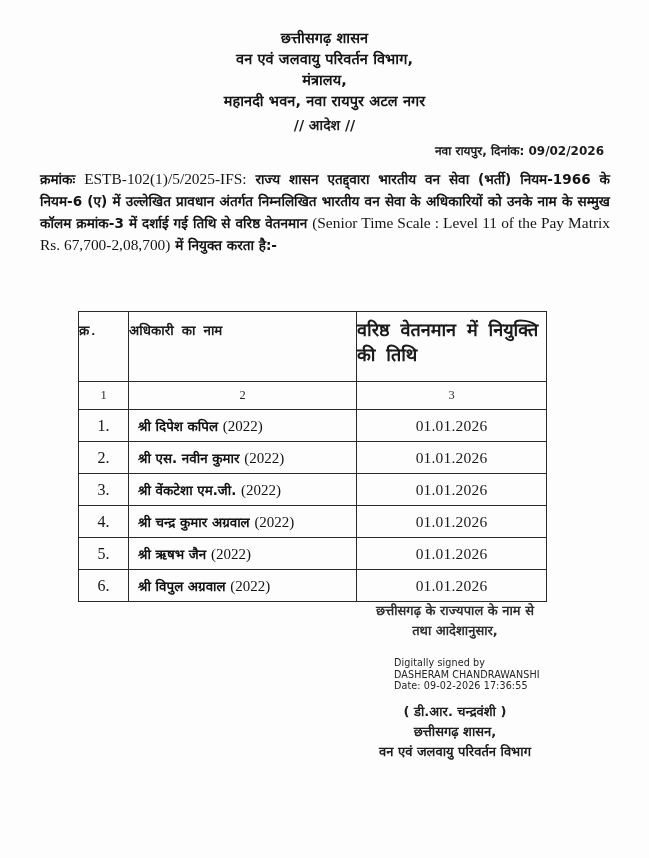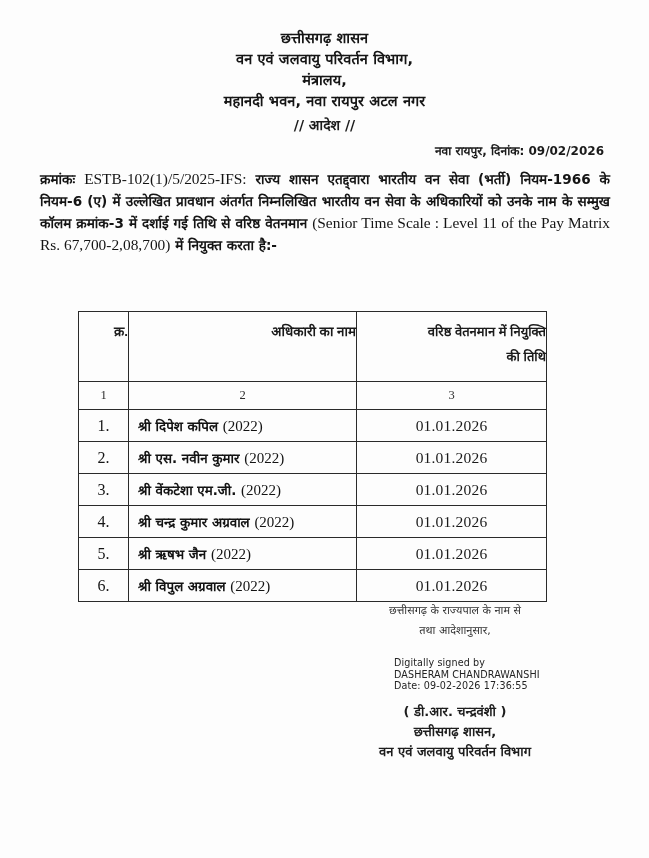--- a/index.html
+++ b/index.html
@@ -89,30 +89,30 @@
     border: 1.1px solid #2a2a2a;
     padding: 0;
     vertical-align: middle;
   }
   .col-sn   { width: 50px; }
   .col-name { width: 228px; }
   .col-date { width: 190px; }
 
   .th-cell {
     height: 62px;
-    text-align: right;
-    font-family: Liberation Sans, sans-serif;
+    text-align: left;
+    font-family: Liberation Mono, monospace;
     font-weight: 700;
     font-size: 13.4px;
     line-height: 25px;
     padding: 0 2px;
   }
   .th-cell.sn { vertical-align: top; padding-top: 7px; }
   .th-cell.nm { vertical-align: top; padding-top: 7px; }
-  .th-cell.dt { vertical-align: top; padding-top: 7px; font-size: 13px; padding-left: 36px; }
+  .th-cell.dt { vertical-align: top; padding-top: 7px; font-size: 18px; }
 
   .numrow td {
     height: 27px;
     text-align: center;
     font-family: "Liberation Serif", serif;
     font-size: 12.5px;
     color: #2b2b2b;
   }
 
   .data-row td { height: 31px; }
@@ -145,22 +145,22 @@
   }
 
   
   .closing {
     position: absolute;
     top: 601px;
     left: 330px;
     width: 250px;
     text-align: center;
     font-family: "DejaVu Sans", sans-serif;
-    font-weight: 400;
-    font-size: 11px;
+    font-weight: 700;
+    font-size: 13px;
     line-height: 20px;
     color: #2f2f2f;
   }
 
   
   .digsig {
     position: absolute;
     top: 657px;
     left: 394px;
     font-family: "DejaVu Sans", sans-serif;

